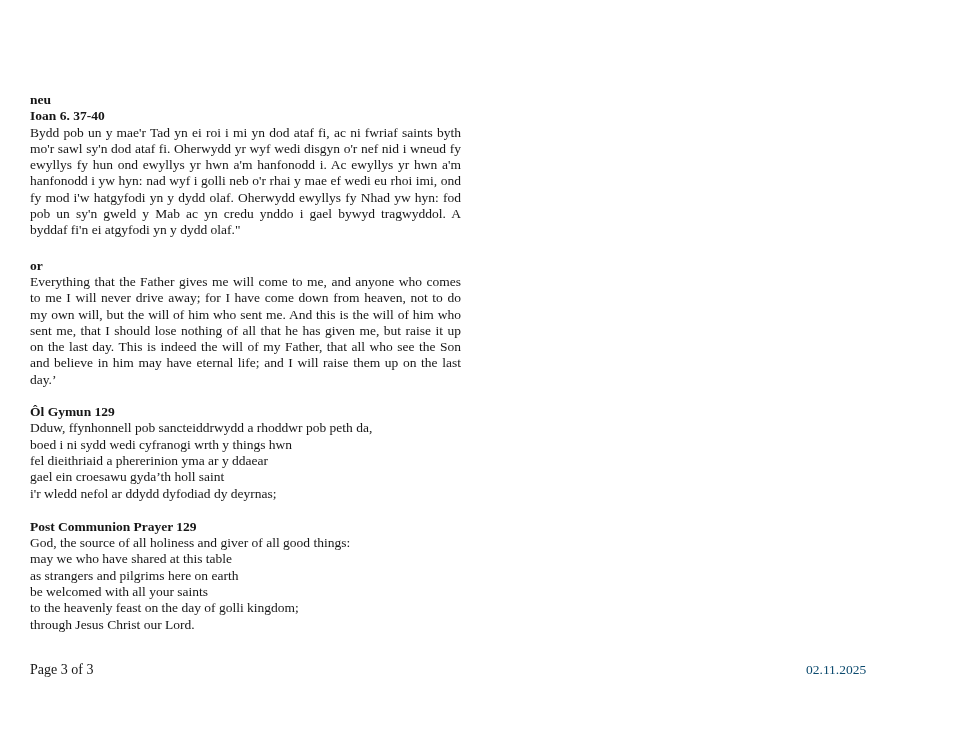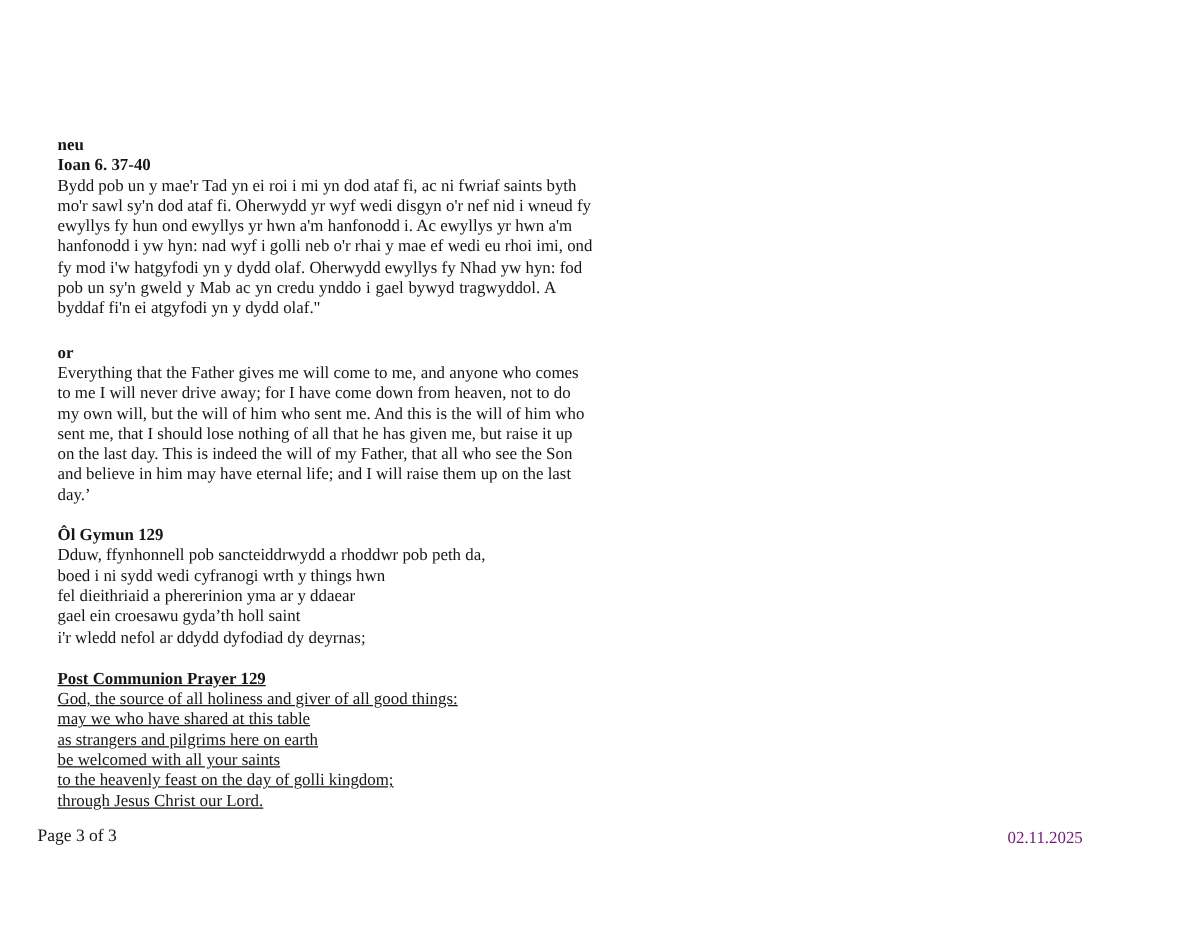--- a/index.html
+++ b/index.html
@@ -17,24 +17,24 @@
     color: #161616;
   }
   #content {
     position: absolute;
     left: 30px;
     top: 92px;
     width: 431px;
     font-size: 13.5px;
     line-height: 16.3px;
   }
-  .section { margin: 16px; }
+  .section { margin: 0; }
   .sec-gap-1 { margin-top: 19px; }
   .sec-gap-2 { margin-top: 16px; }
-  .sec-gap-3 { margin-top: 17px; text-decoration: underline; }
+  .sec-gap-3 { margin-top: 17px; }
   .sec-label, .sec-heading {
     font-weight: bold;
   }
   .line { }
   .jline {
     text-align: justify;
     text-align-last: justify;
     white-space: nowrap;
   }
   .lline {
@@ -50,21 +50,21 @@
     font-size: 14px;
     line-height: 16.3px;
     color: #161616;
   }
   .footer-right {
     position: absolute;
     left: 806px;
     top: 662px;
     font-size: 13.5px;
     line-height: 16.3px;
-    color: #701a75;
+    color: #0c4a6e;
   }
 </style>
 </head>
 <body>
 
 <div id="page">
   <div id="content">
       <div class="section">
         <div class="sec-label">neu</div>
         <div class="sec-heading">Ioan 6. 37-40</div>

